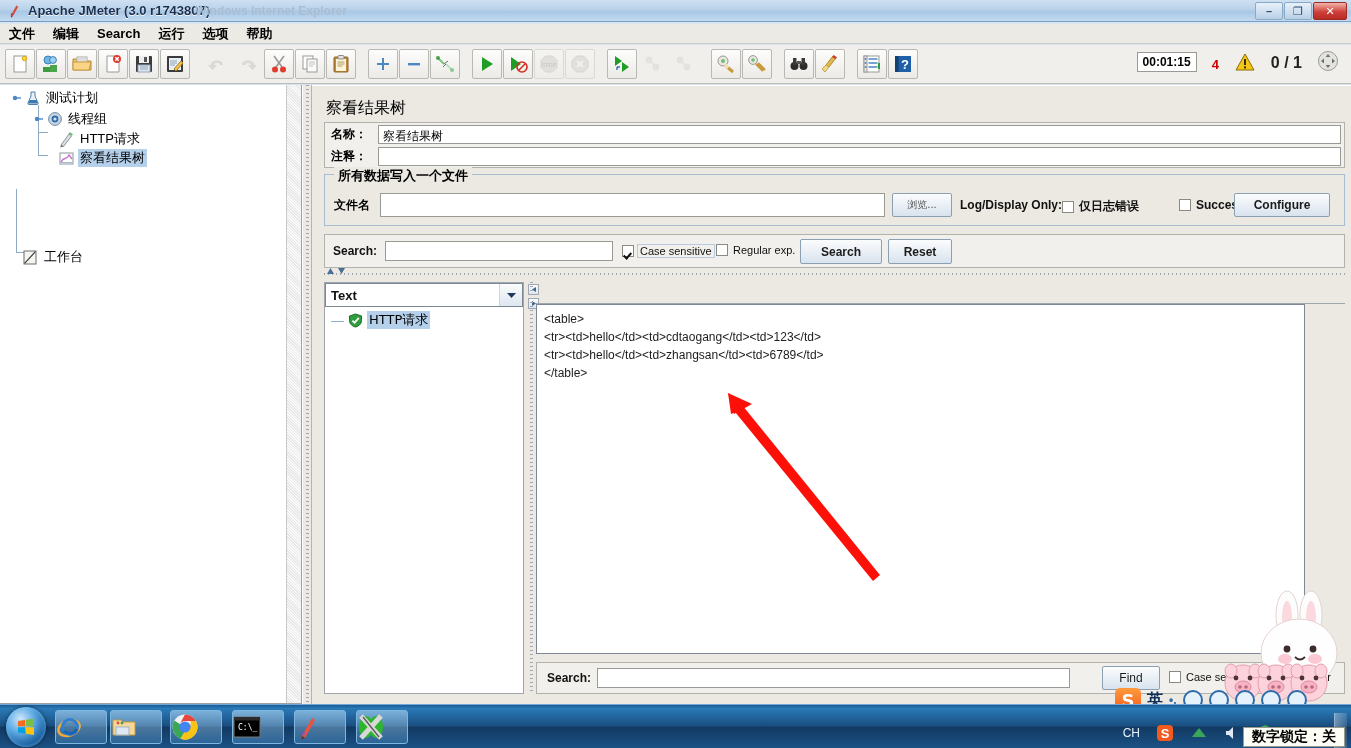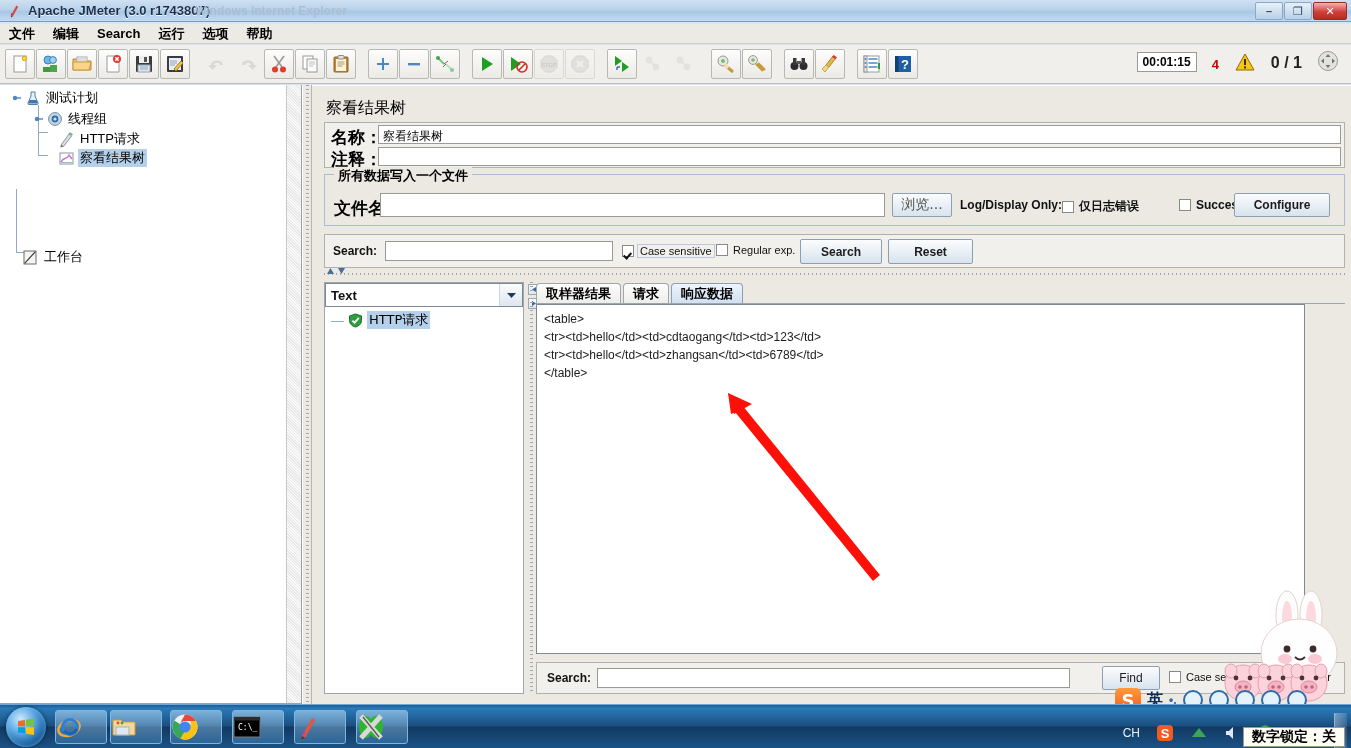--- a/index.html
+++ b/index.html
@@ -124,21 +124,21 @@
   .panel-title{
     position:absolute;left:14px;top:12px;font-size:16px;color:#000;
     font-family:"DejaVu Sans",sans-serif;
   }
   .namebox{
     position:absolute;left:12px;top:36px;width:1021px;height:46px;
     border:1px solid #b2b2ad;background:#f2f0ec;box-sizing:border-box;
   }
   .lblrow{position:absolute;display:flex;align-items:center;}
   .fieldlbl{
-    font-size:17px;font-weight:bold;color:#000;font-family:"DejaVu Sans",sans-serif;
+    font-size:12px;font-weight:bold;color:#000;font-family:"DejaVu Sans",sans-serif;
     white-space:nowrap;
   }
   .txtfield{
     border:1px solid #9a9a95;background:#fff;box-sizing:border-box;
     font-size:12px;color:#000;padding:2px 4px;font-family:"DejaVu Sans",sans-serif;
     line-height:16px;overflow:hidden;white-space:nowrap;
   }
 
   .groupbox{
     position:absolute;left:12px;top:88px;width:1021px;height:52px;
@@ -148,21 +148,21 @@
     position:absolute;left:22px;top:81px;background:#ece9e3;padding:0 4px;
     font-size:13px;font-weight:bold;color:#000;font-family:"DejaVu Sans",sans-serif;
   }
   .btn{
     border:1px solid #8ca0b4;border-radius:2px;
     background:linear-gradient(to bottom,#fbfcfd,#d8e3ee);
     font-size:12px;font-weight:bold;color:#1c1c1c;
     display:flex;align-items:center;justify-content:center;
     box-sizing:border-box;font-family:"Liberation Sans",sans-serif;
   }
-  .btn.cn{font-family:"DejaVu Sans",sans-serif;font-size:14px;font-weight:normal;color:#555;}
+  .btn.cn{font-family:"DejaVu Sans",sans-serif;font-size:10px;font-weight:normal;color:#555;}
   .cbx{
     width:12px;height:12px;border:1px solid #8a8a85;background:#fff;
     box-sizing:border-box;display:inline-block;position:relative;
     vertical-align:middle;
   }
   .cbx.chk:after{
     content:"";position:absolute;left:2px;top:5px;width:3px;height:6px;
     border:solid #111;border-width:0 2px 2px 0;transform:rotate(42deg);
   }
   .cbl{font-size:12px;font-weight:bold;color:#111;margin-left:5px;font-family:"Liberation Sans",sans-serif;}
@@ -679,21 +679,21 @@
         <div class="txtfield" style="position:absolute;left:60px;top:6px;width:228px;height:20px;"></div>
         <div style="position:absolute;left:297px;top:9px;display:flex;align-items:center;">
           <span class="cbx chk"></span>
           <span class="cbl small" style="border:1px solid #b9cade;padding:0 2px;margin-left:3px;">Case sensitive</span>
         </div>
         <div style="position:absolute;left:391px;top:9px;display:flex;align-items:center;">
           <span class="cbx"></span>
           <span class="cbl small">Regular exp.</span>
         </div>
         <div class="btn" style="position:absolute;left:475px;top:4px;width:82px;height:25px;">Search</div>
-        <div class="btn" style="position:absolute;left:563px;top:4px;width:85px;height:25px;">Reset</div>
+        <div class="btn" style="position:absolute;left:563px;top:4px;width:64px;height:25px;">Reset</div>
       </div>
 
       <div class="dotrow"></div>
       <div class="dotarrows">
         <svg width="9" height="8" viewBox="0 0 9 8">
             <path d="M4.5 1 L8 7 L1 7z" fill="#4a6e96"></path>
           </svg>
         <svg width="9" height="8" viewBox="0 0 9 8">
             <path d="M4.5 7 L8 1 L1 1z" fill="#4a6e96"></path>
           </svg>
@@ -729,25 +729,20 @@
               </svg>
           </div>
           <div class="scrollarrow" style="left:2px;top:16px;">
             <svg width="6" height="7" viewBox="0 0 6 7">
                 <path d="M1 1 L1 6 L5 3.5z" fill="#3e6791"></path>
               </svg>
           </div>
         </div>
 
         <div class="rightres">
-          <div class="tabs">
-            <div class="tab">取样器结果</div>
-            <div class="tab">请求</div>
-            <div class="tab active">响应数据</div>
-          </div>
           <div class="tabline"></div>
 
           <div class="respbox">
             <div class="respline">&lt;table&gt;</div>
             <div class="respline">&lt;tr&gt;&lt;td&gt;hello&lt;/td&gt;&lt;td&gt;cdtaogang&lt;/td&gt;&lt;td&gt;123&lt;/td&gt;</div>
             <div class="respline">&lt;tr&gt;&lt;td&gt;hello&lt;/td&gt;&lt;td&gt;zhangsan&lt;/td&gt;&lt;td&gt;6789&lt;/td&gt;</div>
             <div class="respline">&lt;/table&gt;</div>
           </div>
 
           <div class="bottomsearch">

